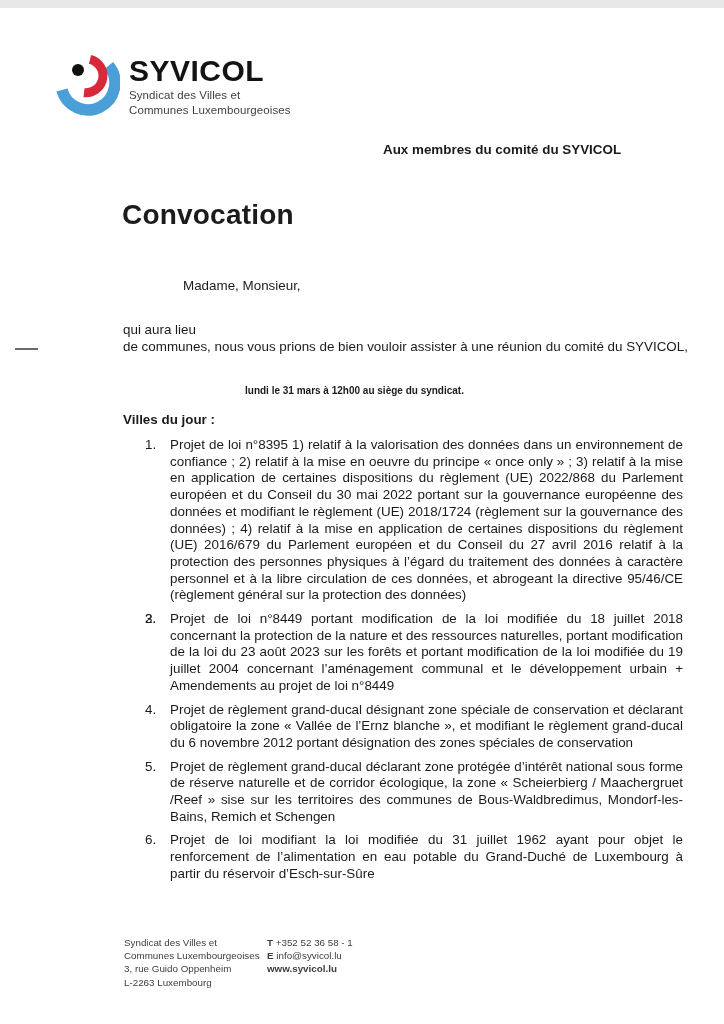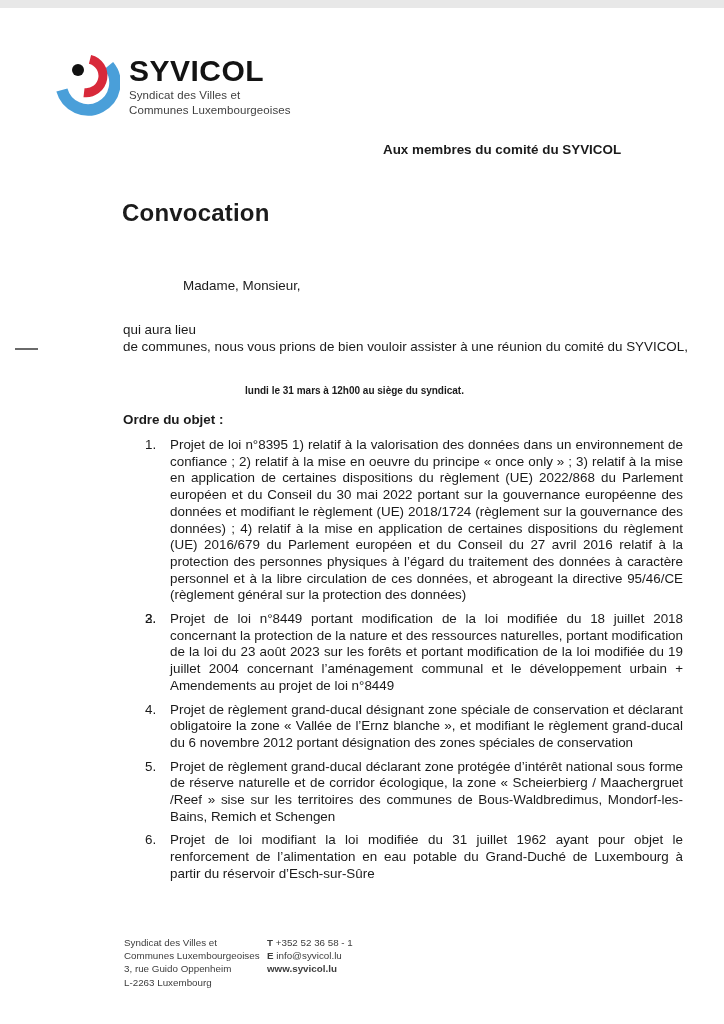--- a/index.html
+++ b/index.html
@@ -11,21 +11,21 @@
   }
   .fold-mark { position:absolute; left:15px; top:340px; width:23px; height:2px; background:#6a6a6a; }
 
   .logo { position:absolute; left:54px; top:42px; display:flex; align-items:flex-start; }
   .logo-icon { width:66px; height:70px; flex:0 0 auto; }
   .logo-text { margin-left:9px; padding-top:5px; }
   .wordmark { font-size:30px; font-weight:bold; letter-spacing:0.5px; color:#131313; line-height:31px; }
   .logo-sub { margin-top:2px; font-size:11.5px; line-height:14.5px; color:#3f3f3f; letter-spacing:0.1px; }
 
   .recipient { position:absolute; left:383px; top:134px; font-size:13.4px; font-weight:bold; }
-  .doc-title { position:absolute; left:122px; top:192px; font-size:24px; font-weight:bold; letter-spacing:0.2px; line-height:1.1; }
+  .doc-title { position:absolute; left:122px; top:192px; font-size:28px; font-weight:bold; letter-spacing:0.2px; line-height:1.1; }
   .salutation { position:absolute; left:183px; top:270px; font-size:13.4px; }
 
   .intro { position:absolute; left:123px; top:314px; font-size:13.4px; line-height:16.8px; }
   .intro div { white-space:nowrap; }
 
   .meeting { position:absolute; left:245px; top:377px; font-size:10px; font-weight:bold; }
   .agenda-heading { position:absolute; left:123px; top:404px; font-size:13.4px; font-weight:bold; }
 
   .agenda { position:absolute; left:123px; top:429px; width:560px; margin:0; padding:0; list-style:none;
             font-size:13.4px; line-height:16.7px; }
@@ -66,21 +66,21 @@
 
   <div class="salutation">Madame, Monsieur,</div>
 
   <div class="intro">
     <div>qui aura lieu</div>
     <div>de communes, nous vous prions de bien vouloir assister à une réunion du comité du SYVICOL,</div>
   </div>
 
   <div class="meeting">lundi le 31 mars à 12h00 au siège du syndicat.</div>
 
-  <div class="agenda-heading">Ordre du objet :</div>
+  <div class="agenda-heading">Villes du jour :</div>
 
   <ol class="agenda">
     <li>
       <span class="num">1.</span>
       <span>Projet de loi n°8395 1) relatif à la valorisation des données dans un environnement de confiance ; 2) relatif à la mise en oeuvre du principe « once only » ; 3) relatif à la mise en application de certaines dispositions du règlement (UE) 2022/868 du Parlement européen et du Conseil du 30 mai 2022 portant sur la gouvernance européenne des données et modifiant le règlement (UE) 2018/1724 (règlement sur la gouvernance des données) ; 4) relatif à la mise en application de certaines dispositions du règlement (UE) 2016/679 du Parlement européen et du Conseil du 27 avril 2016 relatif à la protection des personnes physiques à l’égard du traitement des données à caractère personnel et à la libre circulation de ces données, et abrogeant la directive 95/46/CE (règlement général sur la protection des données)</span>
     </li>
     <li>
       <span class="num">2.</span>
     </li>
     <li>

